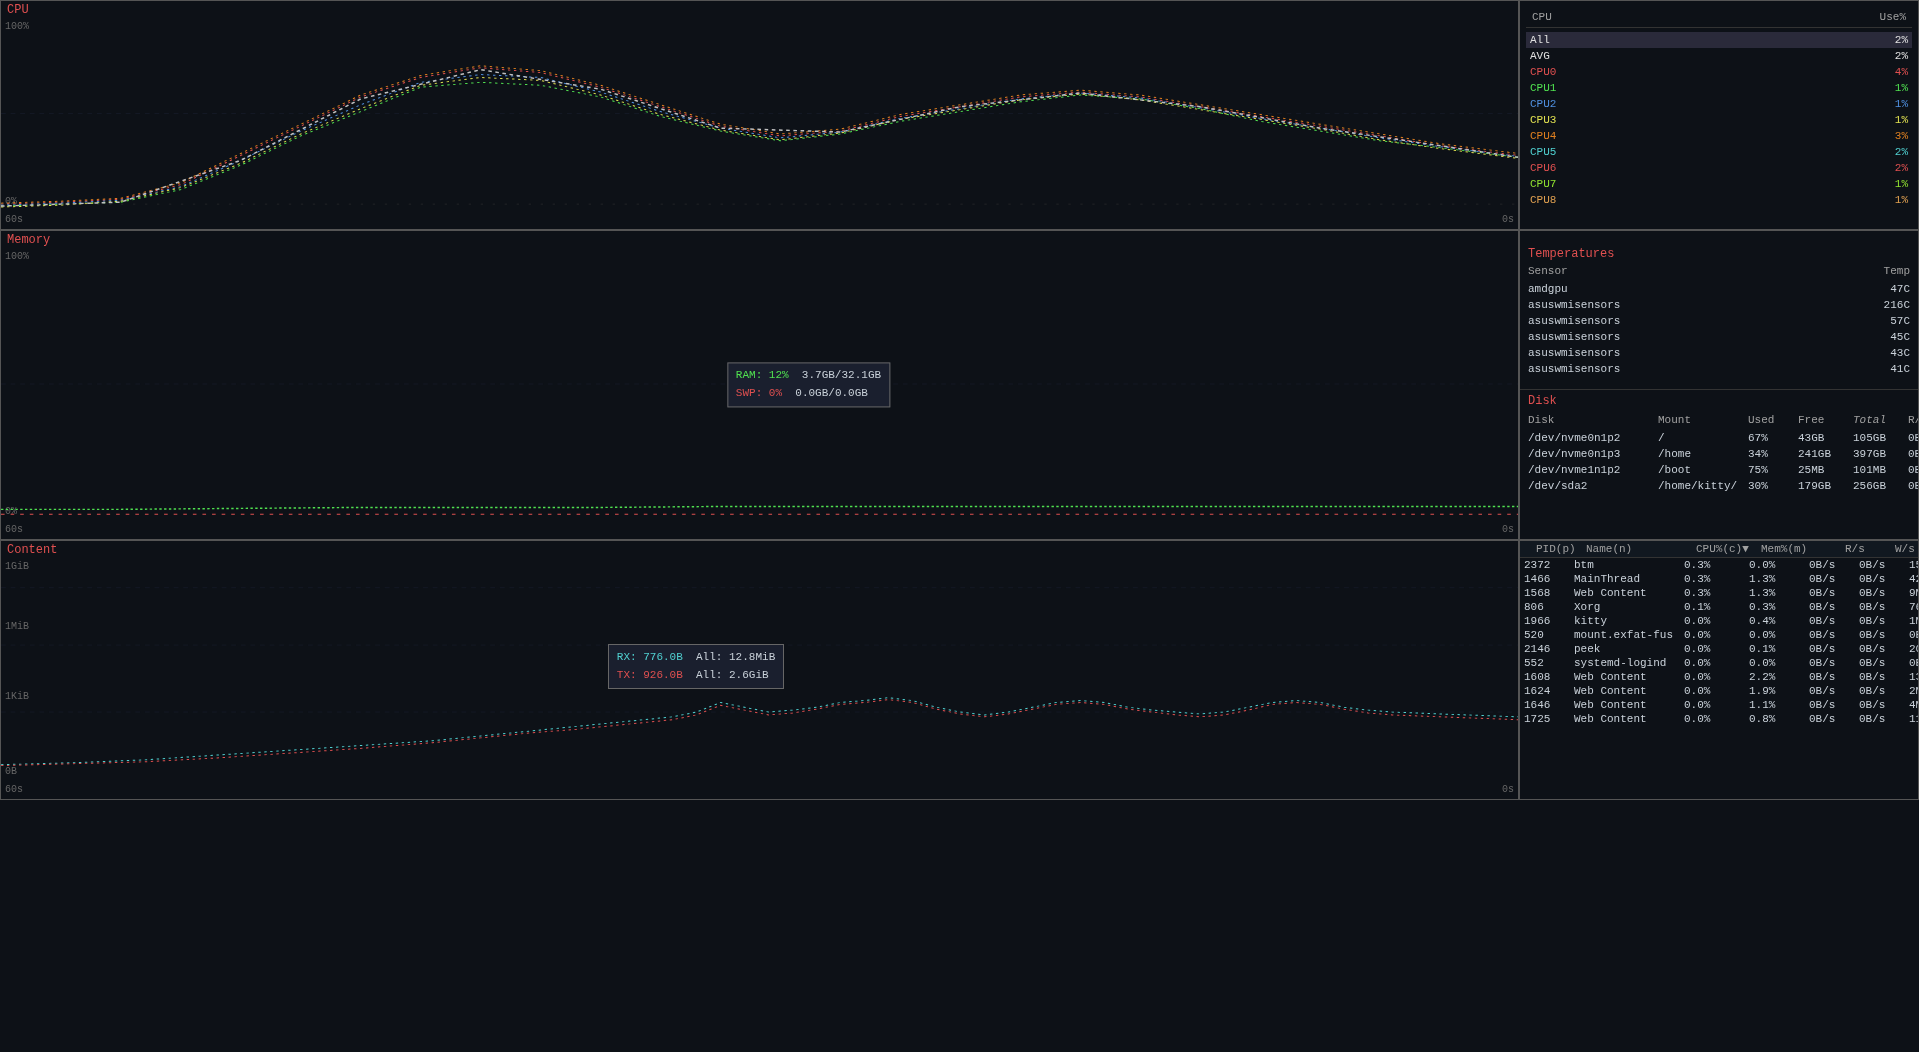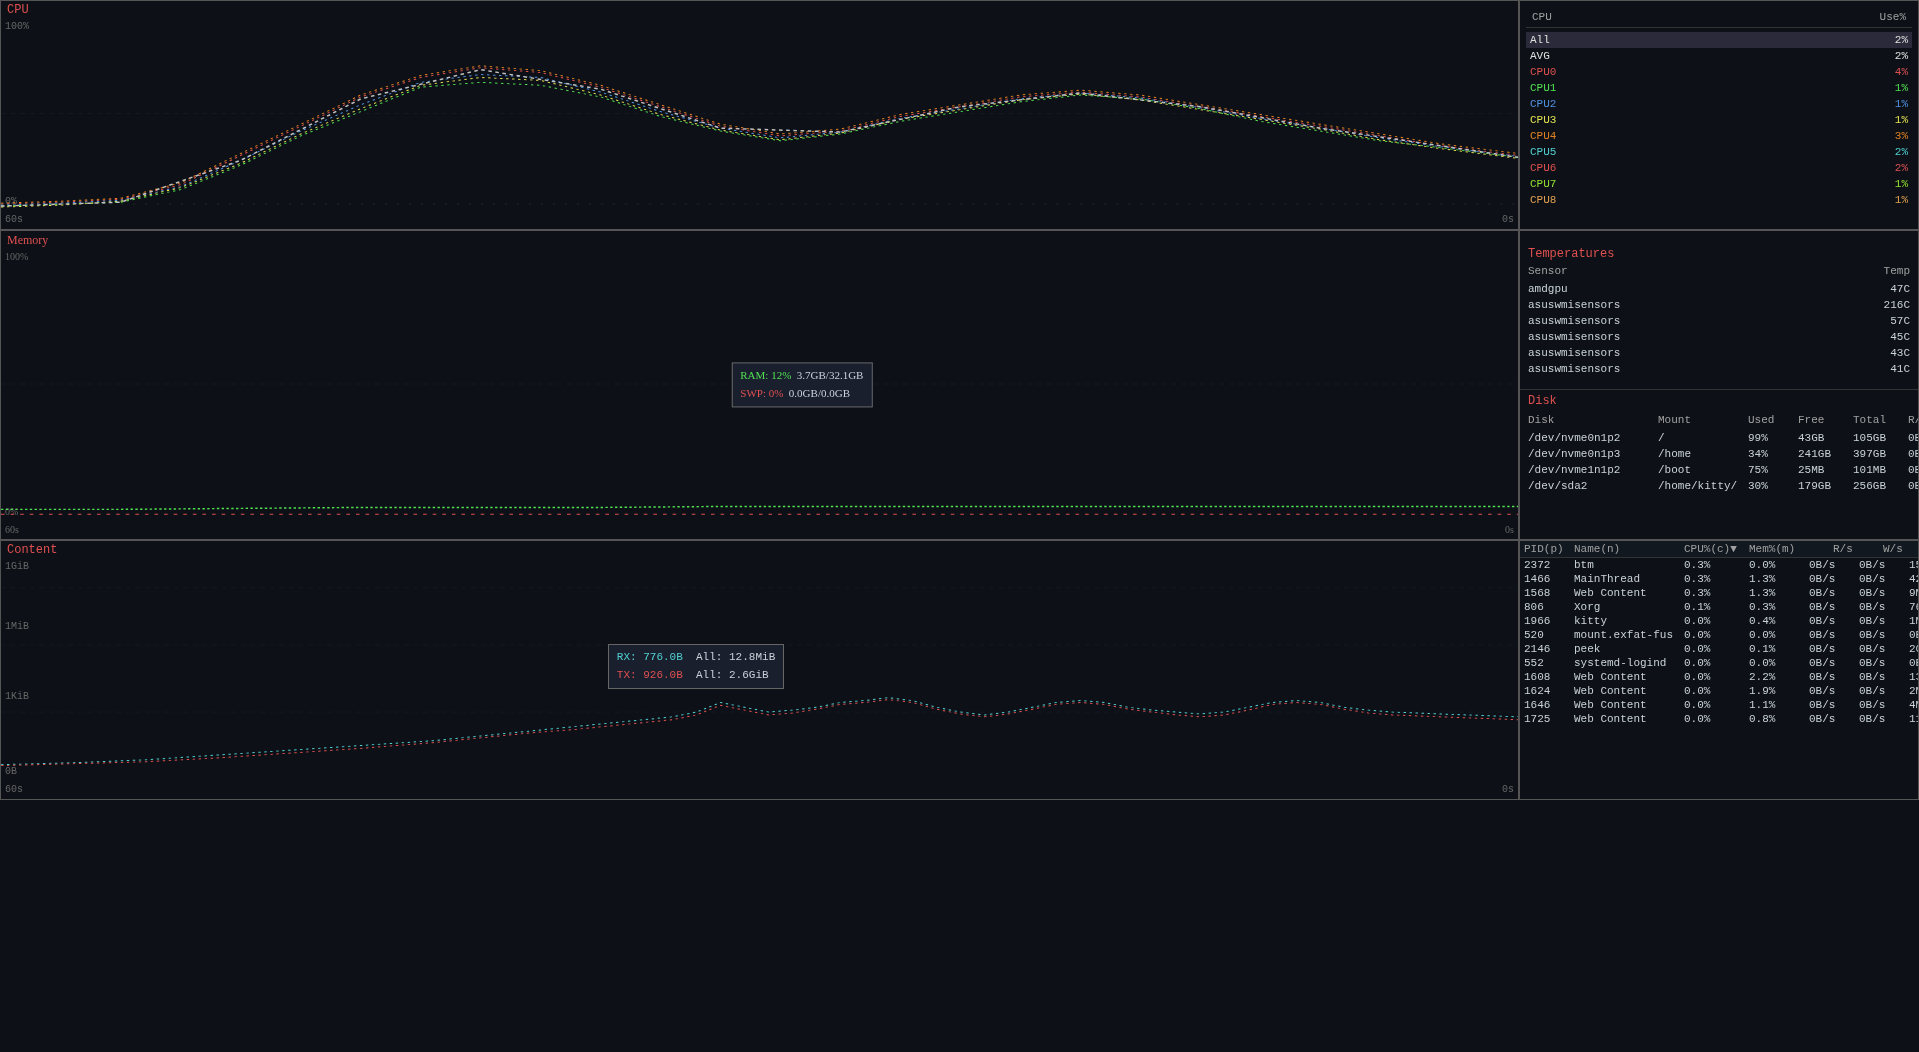--- a/index.html
+++ b/index.html
@@ -67,21 +67,20 @@
       justify-content: space-between;
       padding: 2px 4px;
       font-size: 11px;
     }
 
     
     .memory-panel {
       grid-column: 1;
       grid-row: 2;
       border: 1px solid #555;
-      font-family: Liberation Serif, serif;
     }
 
     
     .temp-panel {
       grid-column: 2;
       grid-row: 2 / 3;
       border: 1px solid #555;
       display: flex;
       flex-direction: column;
     }
@@ -200,21 +199,21 @@
 
     .disk-row {
       display: flex;
       padding: 2px 8px;
       font-size: 11px;
     }
 
     
     .process-header {
       display: flex;
-      padding: 2px 4px;
+      padding: 2px 16px;
       color: #a0a0a0;
       font-size: 11px;
       border-bottom: 1px solid #333;
       background: #111820;
     }
 
     .process-row {
       display: flex;
       padding: 1px 4px;
       font-size: 11px;
@@ -367,29 +366,29 @@
         </div>
     </div>
 
     <div class="disk-section">
       <div class="disk-title">Disk</div>
       <div class="disk-header-row">
         <span class="pc" style="width:130px;">Disk</span>
         <span class="pc" style="width:90px;">Mount</span>
         <span class="pc" style="width:50px;">Used</span>
         <span class="pc" style="width:55px;">Free</span>
-        <span class="pc" style="width:55px;">Total</span>
+        <span class="pc" style="width:55px;font-style:italic;">Total</span>
         <span class="pc" style="width:45px;">R/s</span>
 
       </div>
       <div id="disk-rows">
           <div class="disk-row">
     <span class="pc" style="width:130px">/dev/nvme0n1p2</span>
     <span class="pc" style="width:90px">/</span>
-    <span class="pc" style="width:50px">99%</span>
+    <span class="pc" style="width:50px">67%</span>
     <span class="pc" style="width:55px">43GB</span>
     <span class="pc" style="width:55px">105GB</span>
     <span class="pc" style="width:45px">0B/s</span>
 
   </div>
           <div class="disk-row">
     <span class="pc" style="width:130px">/dev/nvme0n1p3</span>
     <span class="pc" style="width:90px">/home</span>
     <span class="pc" style="width:50px">34%</span>
     <span class="pc" style="width:55px">241GB</span>

